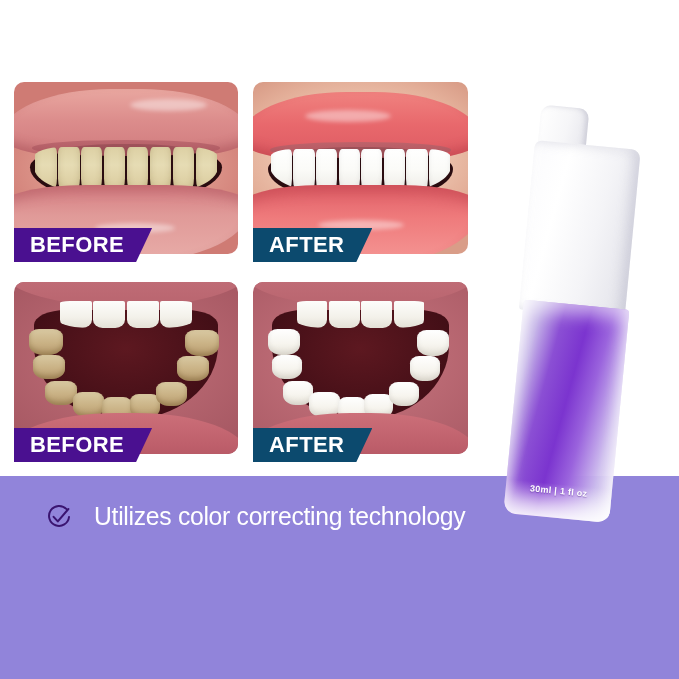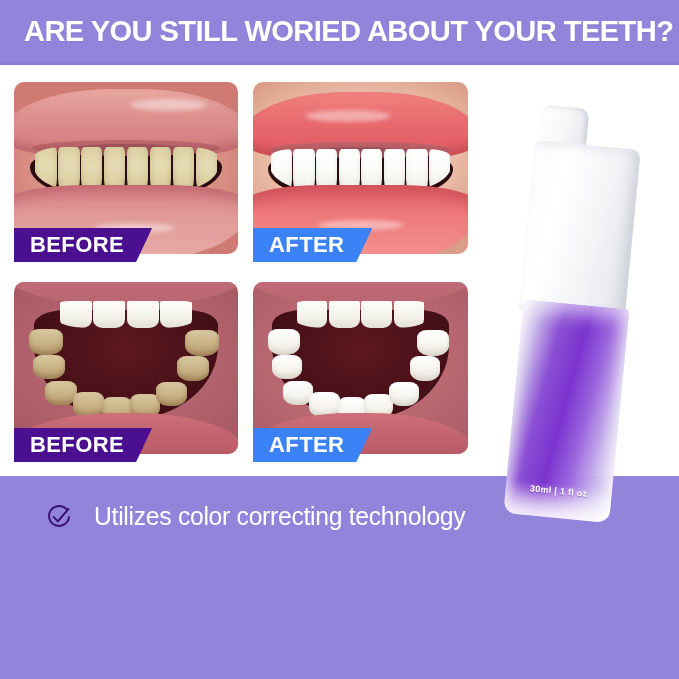--- a/index.html
+++ b/index.html
@@ -222,21 +222,21 @@
     padding-right: 28px;
     color: #ffffff;
     font-family: "Liberation Sans", sans-serif;
     font-weight: bold;
     font-size: 22px;
     letter-spacing: 0.4px;
     clip-path: polygon(0 0, 100% 0, calc(100% - 16px) 100%, 0 100%);
     z-index: 6;
   }
   .ba-before { background: #4a1090; }
-  .ba-after  { background: #3b82f6; }
+  .ba-after  { background: #0c4a6e; }
 
   .label-r1c1 { left: 14px;  top: 228px; }
   .label-r1c2 { left: 253px; top: 228px; }
   .label-r2c1 { left: 14px;  top: 428px; }
   .label-r2c2 { left: 253px; top: 428px; }
 
   
   .bottle {
     position: absolute;
     left: 505px;
@@ -346,23 +346,20 @@
     white-space: nowrap;
     transform: scaleX(0.95);
     transform-origin: left center;
   }
 </style>
 </head>
 <body>
 
 <div class="page">
 
-  <div class="header-banner">
-    <div class="header-title">ARE YOU STILL WORIED ABOUT YOUR TEETH?</div>
-  </div>
 
   <div class="photo photo-r1c1 smile-before">
     <div class="photo-inner">
       <div class="smile-bg"></div>
       <div class="lip-upper"></div>
       <div class="mouth-dark"></div>
       <div class="gum-strip"></div>
       <div class="teeth-row">
         <div class="tooth"></div>
           <div class="tooth"></div>

